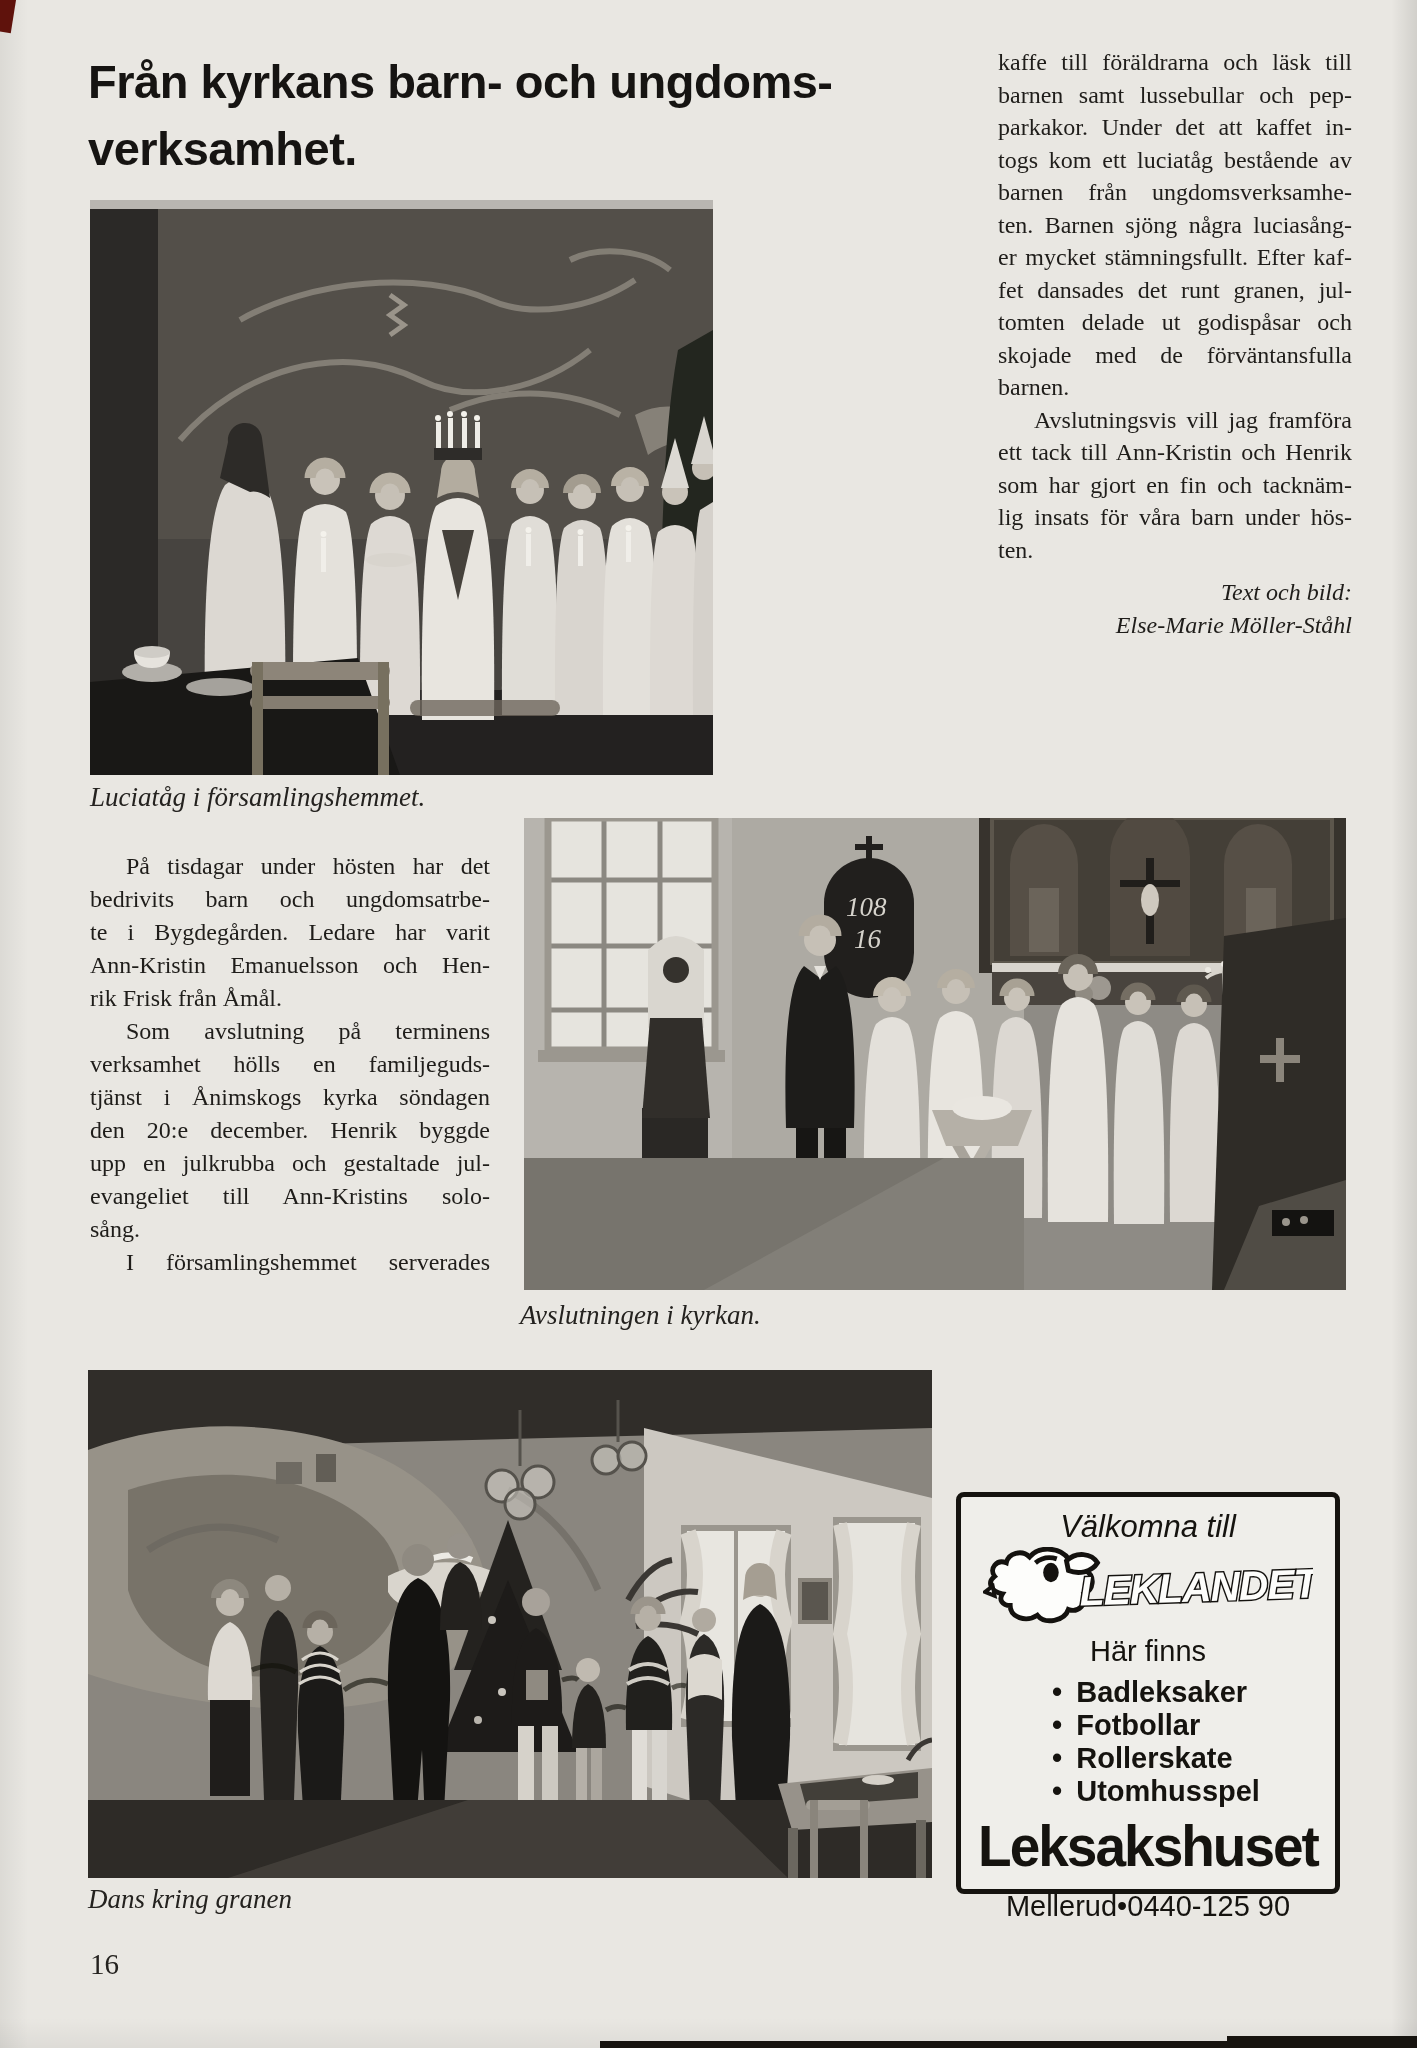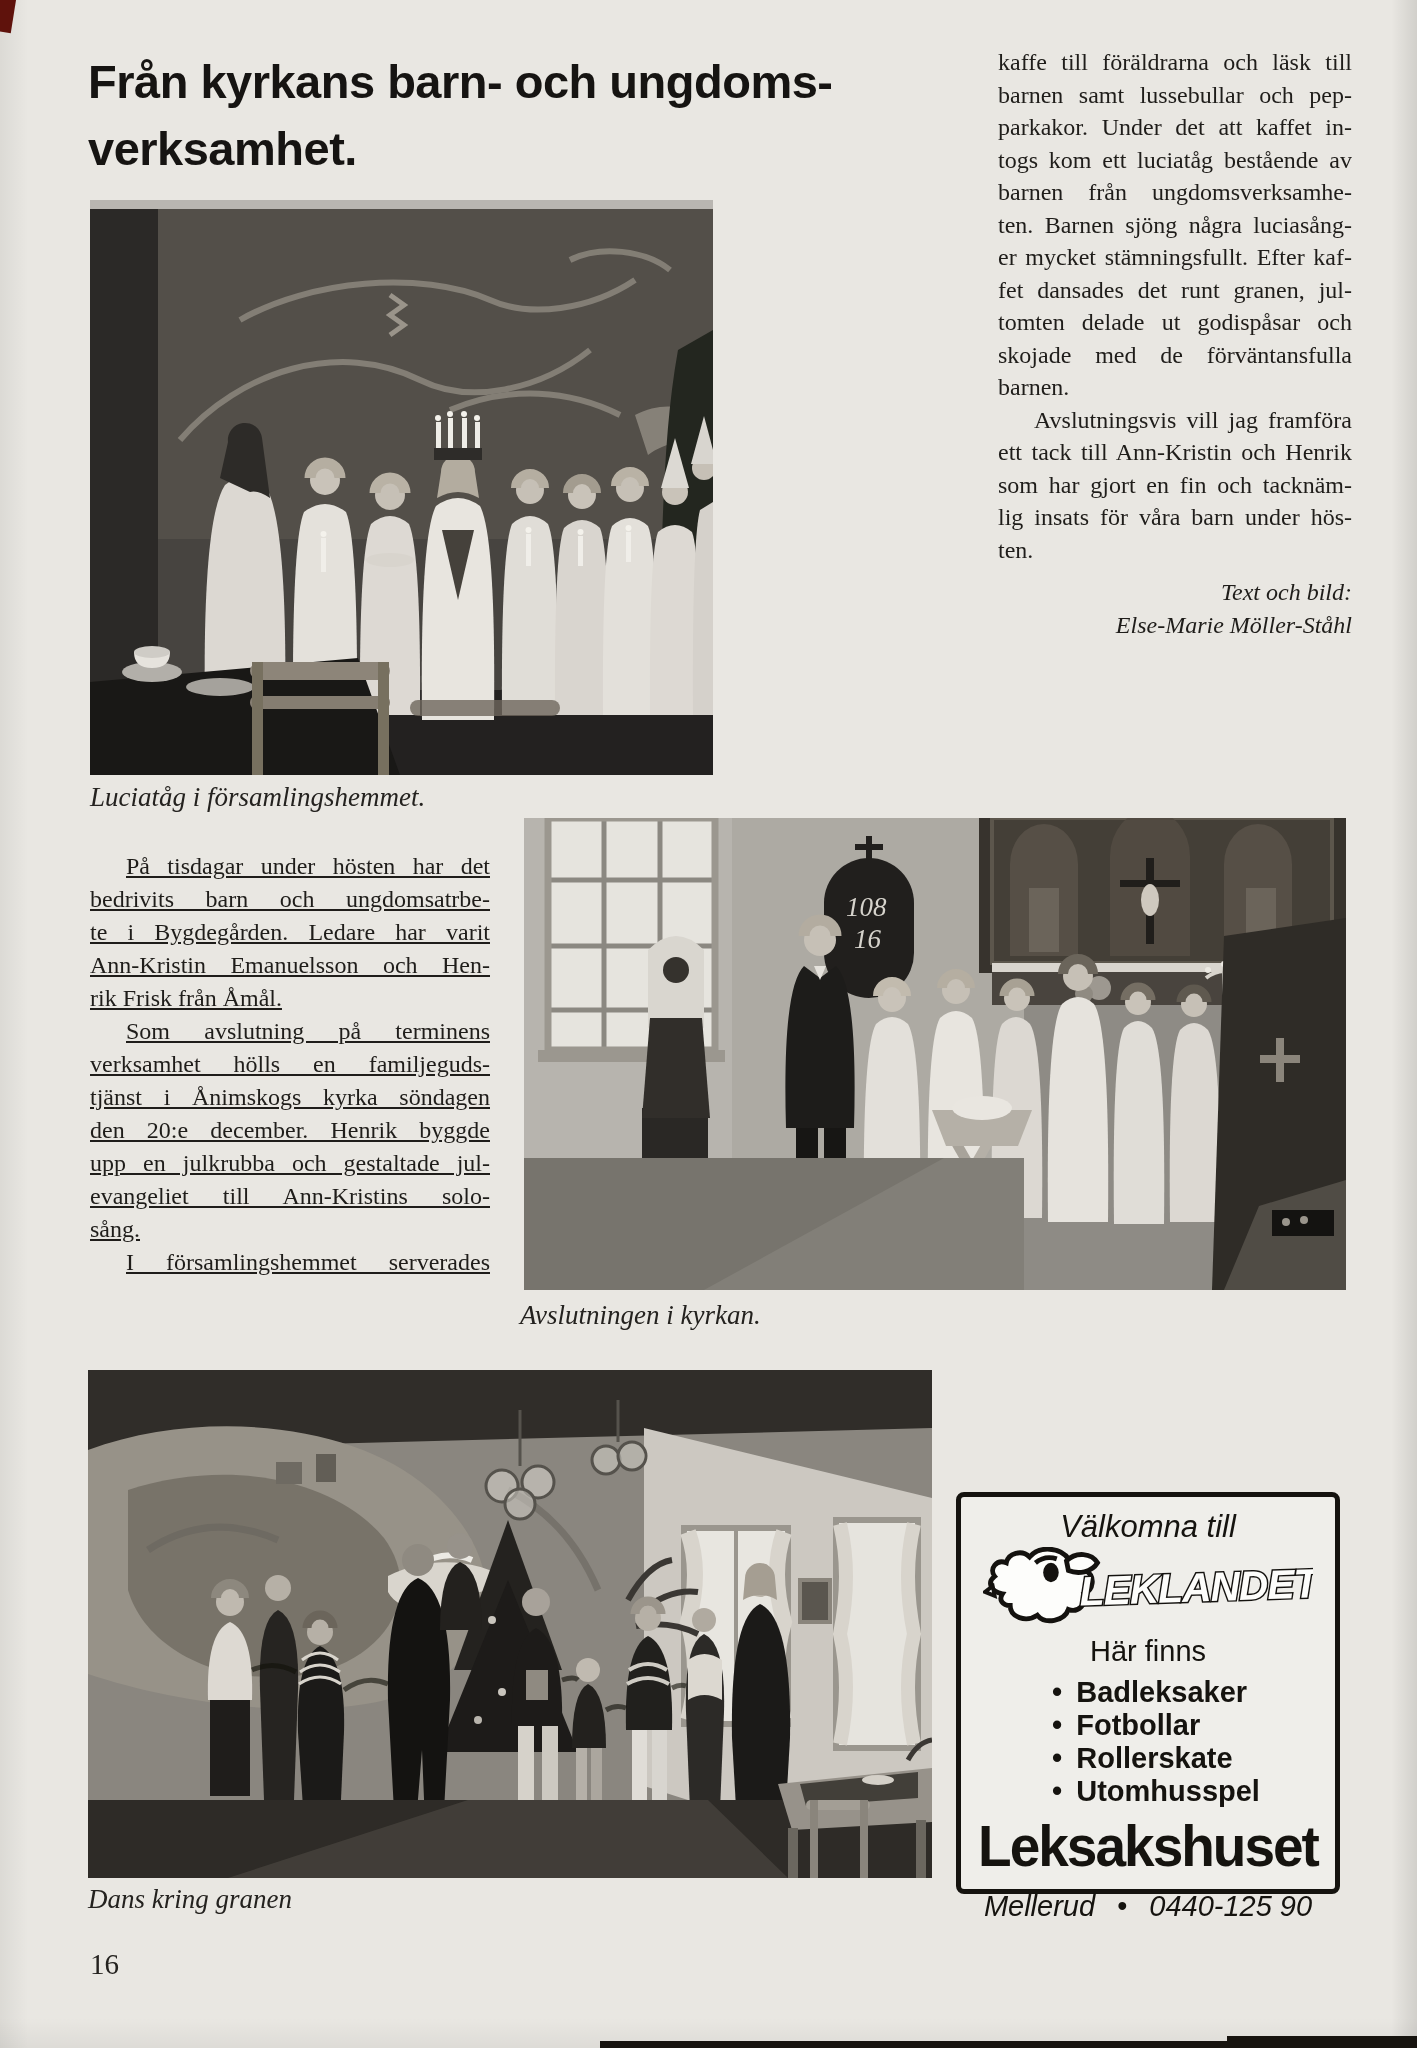--- a/index.html
+++ b/index.html
@@ -25,21 +25,21 @@
     font-family:"Liberation Sans", sans-serif;font-weight:bold;
     font-size:47px;line-height:67px;letter-spacing:-.5px;color:#161412;
   }
 
   
   .col{position:absolute;}
   .right-col{left:962px;top:46px;width:390px;}
   .left-col{left:90px;top:850px;width:400px;}
   .tl{text-align:justify;text-align-last:justify;overflow:hidden;}
   .right-col .tl{font-size:24px;line-height:32.5px;height:32.5px;margin-left:36px;}
-  .left-col .tl{font-size:24px;line-height:33px;height:33px;text-decoration:underline;}
+  .left-col .tl{font-size:24px;line-height:33px;height:33px;}
   .tl.end{text-align-last:left;}
   .tl.ind{text-indent:36px;}
   .tl.sig{text-align:right;text-align-last:right;font-style:italic;}
   .tl.top{margin-top:10px;}
 
   
   .caption{position:absolute;font-style:italic;font-size:27px;color:#24221f;}
   .cap1{left:90px;top:782px;}
   .cap2{left:520px;top:1300px;}
   .cap3{left:88px;top:1884px;}
@@ -59,21 +59,21 @@
     background:#efeeea;text-align:center;
     font-family:"Liberation Sans", sans-serif;color:#15130f;
   }
   .ad-welcome{margin-top:12px;font-style:italic;font-size:31px;}
   .ad-logo{margin:2px auto 0;width:330px;height:84px;}
   .ad-subtitle{font-size:29px;margin-top:0;}
   .ad-items{width:max-content;margin:8px auto 0;text-align:left;}
   .ad-item{font-weight:bold;font-size:29px;line-height:33px;margin-left:16px;}
   .ad-item .dot{margin-right:14px;}
   .ad-store{font-weight:bold;font-size:55px;letter-spacing:-2px;margin-top:6px;transform:scaleY(1.06);}
-  .ad-footer{font-size:29px;margin-top:12px;display:flex;justify-content:center;gap:22px;font-style:italic;}
+  .ad-footer{font-size:29px;margin-top:12px;display:flex;justify-content:center;}
 </style>
 </head>
 <body>
 
 <div class="page">
 
   <div class="corner-mark"></div>
 
   <div class="headline">
     <div>Från kyrkans barn- och ungdoms-</div>

